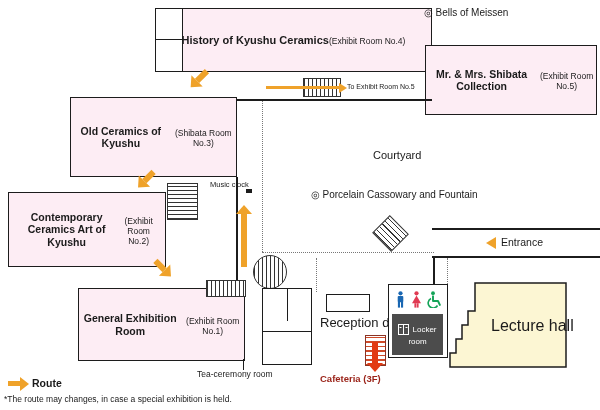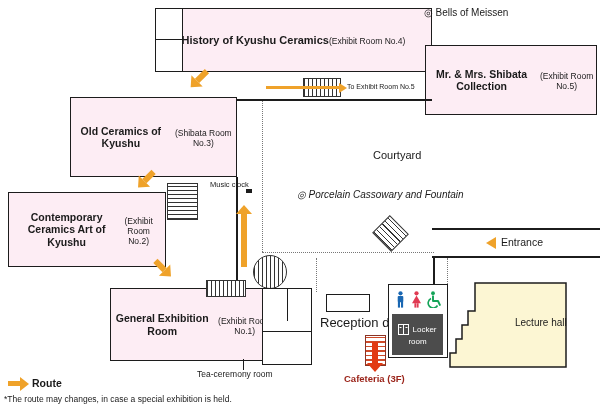--- a/index.html
+++ b/index.html
@@ -42,21 +42,21 @@
               border-bottom:6px solid transparent; border-right:10px solid var(--route-orange,#efa22a); }
   .legend-arrow { position:absolute; left:8px; top:381px; width:12px; height:5px; background:var(--route-orange,#efa22a); }
   .legend-arrow::after { content:""; position:absolute; right:-9px; top:50%; transform:translateY(-50%);
                          border-top:7px solid transparent; border-bottom:7px solid transparent;
                          border-left:9px solid var(--route-orange,#efa22a); }
 
   .dark-box { position:absolute; background:var(--locker-dark,#4c4c4c); color:#fff;
               display:flex; flex-direction:column; align-items:center; justify-content:center; gap:2px; }
   .dark-box .row { display:flex; align-items:center; gap:3px; font-size:8px; }
   .icons-row { position:absolute; left:0; top:6px; width:100%; display:flex; justify-content:center; gap:4px; }
-  .lh-label { position:absolute; font-size:10px;margin-left:24px; }
+  .lh-label { position:absolute; font-size:16px; }
 </style>
 </head>
 <body>
 
 <div class="canvas">
 
   <div class="room" style="left:155px;top:8px;width:277px;height:64px;">
     <div class="annex">
         <div class="annex-line"></div>
       </div>
@@ -72,21 +72,21 @@
   <div class="room" style="left:70px;top:97px;width:167px;height:80px;">
     <div class="title">Old Ceramics of Kyushu</div>
     <div class="sub">(Shibata Room No.3)</div>
   </div>
 
   <div class="room" style="left:8px;top:192px;width:158px;height:75px;padding:0 6px;">
     <div class="title">Contemporary Ceramics Art of Kyushu</div>
     <div class="sub">(Exhibit Room No.2)</div>
   </div>
 
-  <div class="room" style="left:110px;top:288px;width:167px;height:73px;">
+  <div class="room" style="left:78px;top:288px;width:167px;height:73px;">
     <div class="title">General Exhibition Room</div>
     <div class="sub">(Exhibit Room No.1)</div>
   </div>
 
   <div class="wall" style="left:237px;top:99px;width:195px;height:2px;"></div>
   <div class="wall" style="left:236px;top:177px;width:2px;height:112px;"></div>
   <div class="wall" style="left:432px;top:228px;width:168px;height:2px;"></div>
   <div class="wall" style="left:432px;top:256px;width:168px;height:2px;"></div>
   <div class="wall" style="left:433px;top:258px;width:2px;height:28px;"></div>
 
@@ -113,21 +113,21 @@
 
   <div class="label" style="left:424px;top:7px;font-size:10px;">
     <span>◎</span>
     <span>Bells of Meissen</span>
   </div>
 
   <div class="label" style="left:347px;top:83px;font-size:7px;">To Exhibit Room No.5</div>
 
   <div class="label" style="left:373px;top:149px;font-size:11px;">Courtyard</div>
 
-  <div class="label" style="left:297px;top:189px;font-size:10px;font-style:italic;">
+  <div class="label" style="left:311px;top:189px;font-size:10px;">
     <span>◎</span>
     <span>Porcelain Cassowary and Fountain</span>
   </div>
 
   <div class="label" style="left:210px;top:180px;font-size:7.5px;">Music clock</div>
   <div class="wall" style="left:246px;top:189px;width:6px;height:4px;"></div>
 
   <div class="label" style="left:501px;top:236px;font-size:10.5px;">Entrance</div>
 
   <div class="room-white" style="left:262px;top:288px;width:50px;height:77px;">
@@ -174,19 +174,19 @@
           <span>room</span>
         </div>
     </div>
   </div>
 
   <svg style="position:absolute;left:449px;top:282px;" width="118" height="86" viewBox="0 0 118 86">
     <polygon points="26,1 117,1 117,85 1,85 1,71 7,71 7,57 13,57 13,43 19,43 19,29 26,29" style="fill:var(--lecture-yellow,#fcf6d3);stroke:var(--wall-black,#1c1c1c);stroke-width:1.5;stroke-linejoin:miter"></polygon>
   </svg>
   <div class="lh-label" style="left:491px;top:317px;">Lecture hall</div>
 
-  <div class="label" style="left:344px;top:373px;font-size:9.5px;font-weight:bold;color:#9b241a;">Cafeteria (3F)</div>
+  <div class="label" style="left:320px;top:373px;font-size:9.5px;font-weight:bold;color:#9b241a;">Cafeteria (3F)</div>
 
   <div class="legend-arrow"></div>
   <div class="label" style="left:32px;top:377px;font-size:10.5px;font-weight:bold;">Route</div>
   <div class="label" style="left:4px;top:394px;font-size:8.5px;">*The route may changes, in case a special exhibition is held.</div>
 
 </div>
 
 </body></html>

